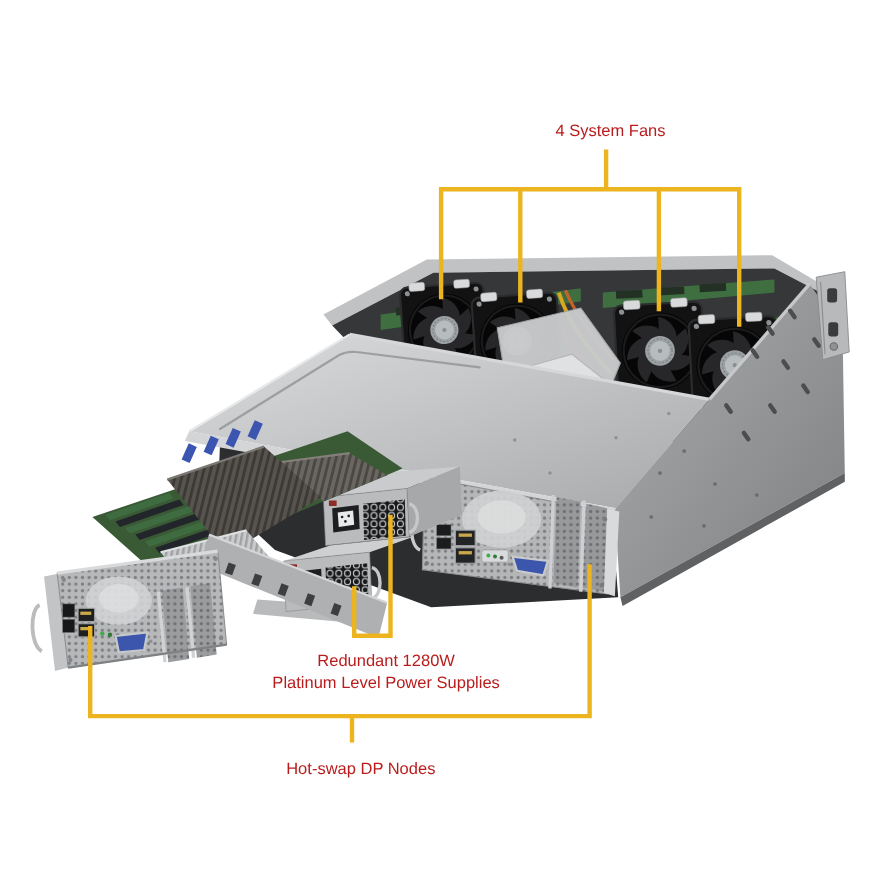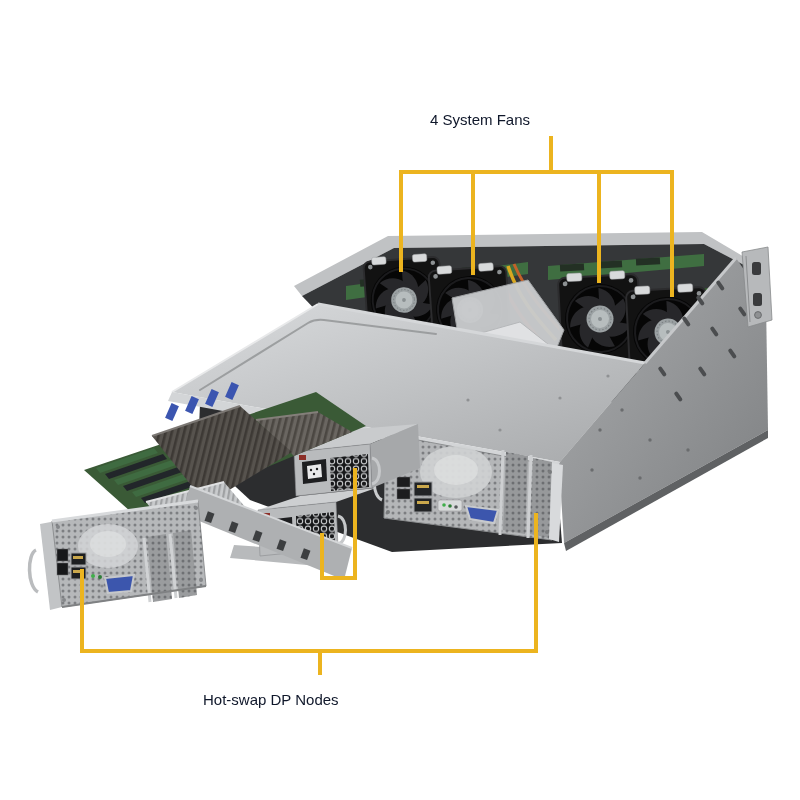--- a/index.html
+++ b/index.html
@@ -1,19 +1,19 @@
 <!DOCTYPE html>
 <html><head>
 <meta charset="utf-8">
 <style>
   html,body{margin:0;padding:0;background:#ffffff;}
   .stage{position:relative;width:800px;height:800px;background:#ffffff;overflow:hidden;
          font-family:"Liberation Sans",sans-serif;}
   .stage svg{position:absolute;left:0;top:0;}
-  .lbl{position:absolute;font-size:15px;line-height:20px;color:#0f172a;width:250px;}
+  .lbl{position:absolute;font-size:15px;line-height:20px;color:#b91c1c;text-align:center;width:250px;}
   #lbl-fans{left:430px;top:110px;}
   #lbl-psu{left:226px;top:591px;}
   #lbl-nodes{left:203px;top:676px;margin-top:14px;}
 </style>
 </head>
 <body>
 
 <div class="stage">
 
 <svg width="800" height="800" viewBox="0 0 800 800">
@@ -278,16 +278,20 @@
 
   <g fill="none" stroke="#ECB41F" stroke-width="4" stroke-linecap="square" stroke-linejoin="miter">
     <path d="M551,138 L551,172 M401,270 L401,172 L672,172 L672,295 M473,273 L473,172 M599,281 L599,172" stroke="#ECB41F"></path>
     <path d="M355,470 L355,578 L322,578 L322,535" stroke="#ECB41F"></path>
     <path d="M82,571 L82,651 L536,651 L536,515 M320,651 L320,673" stroke="#ECB41F"></path>
   </g>
 </svg>
 
 <div id="lbl-fans" class="lbl">4 System Fans</div>
 
+<div id="lbl-psu" class="lbl">
+  <div>Redundant 1280W</div>
+  <div>Platinum Level Power Supplies</div>
+</div>
 
 <div id="lbl-nodes" class="lbl">Hot-swap DP Nodes</div>
 
 </div>
 
 </body></html>

